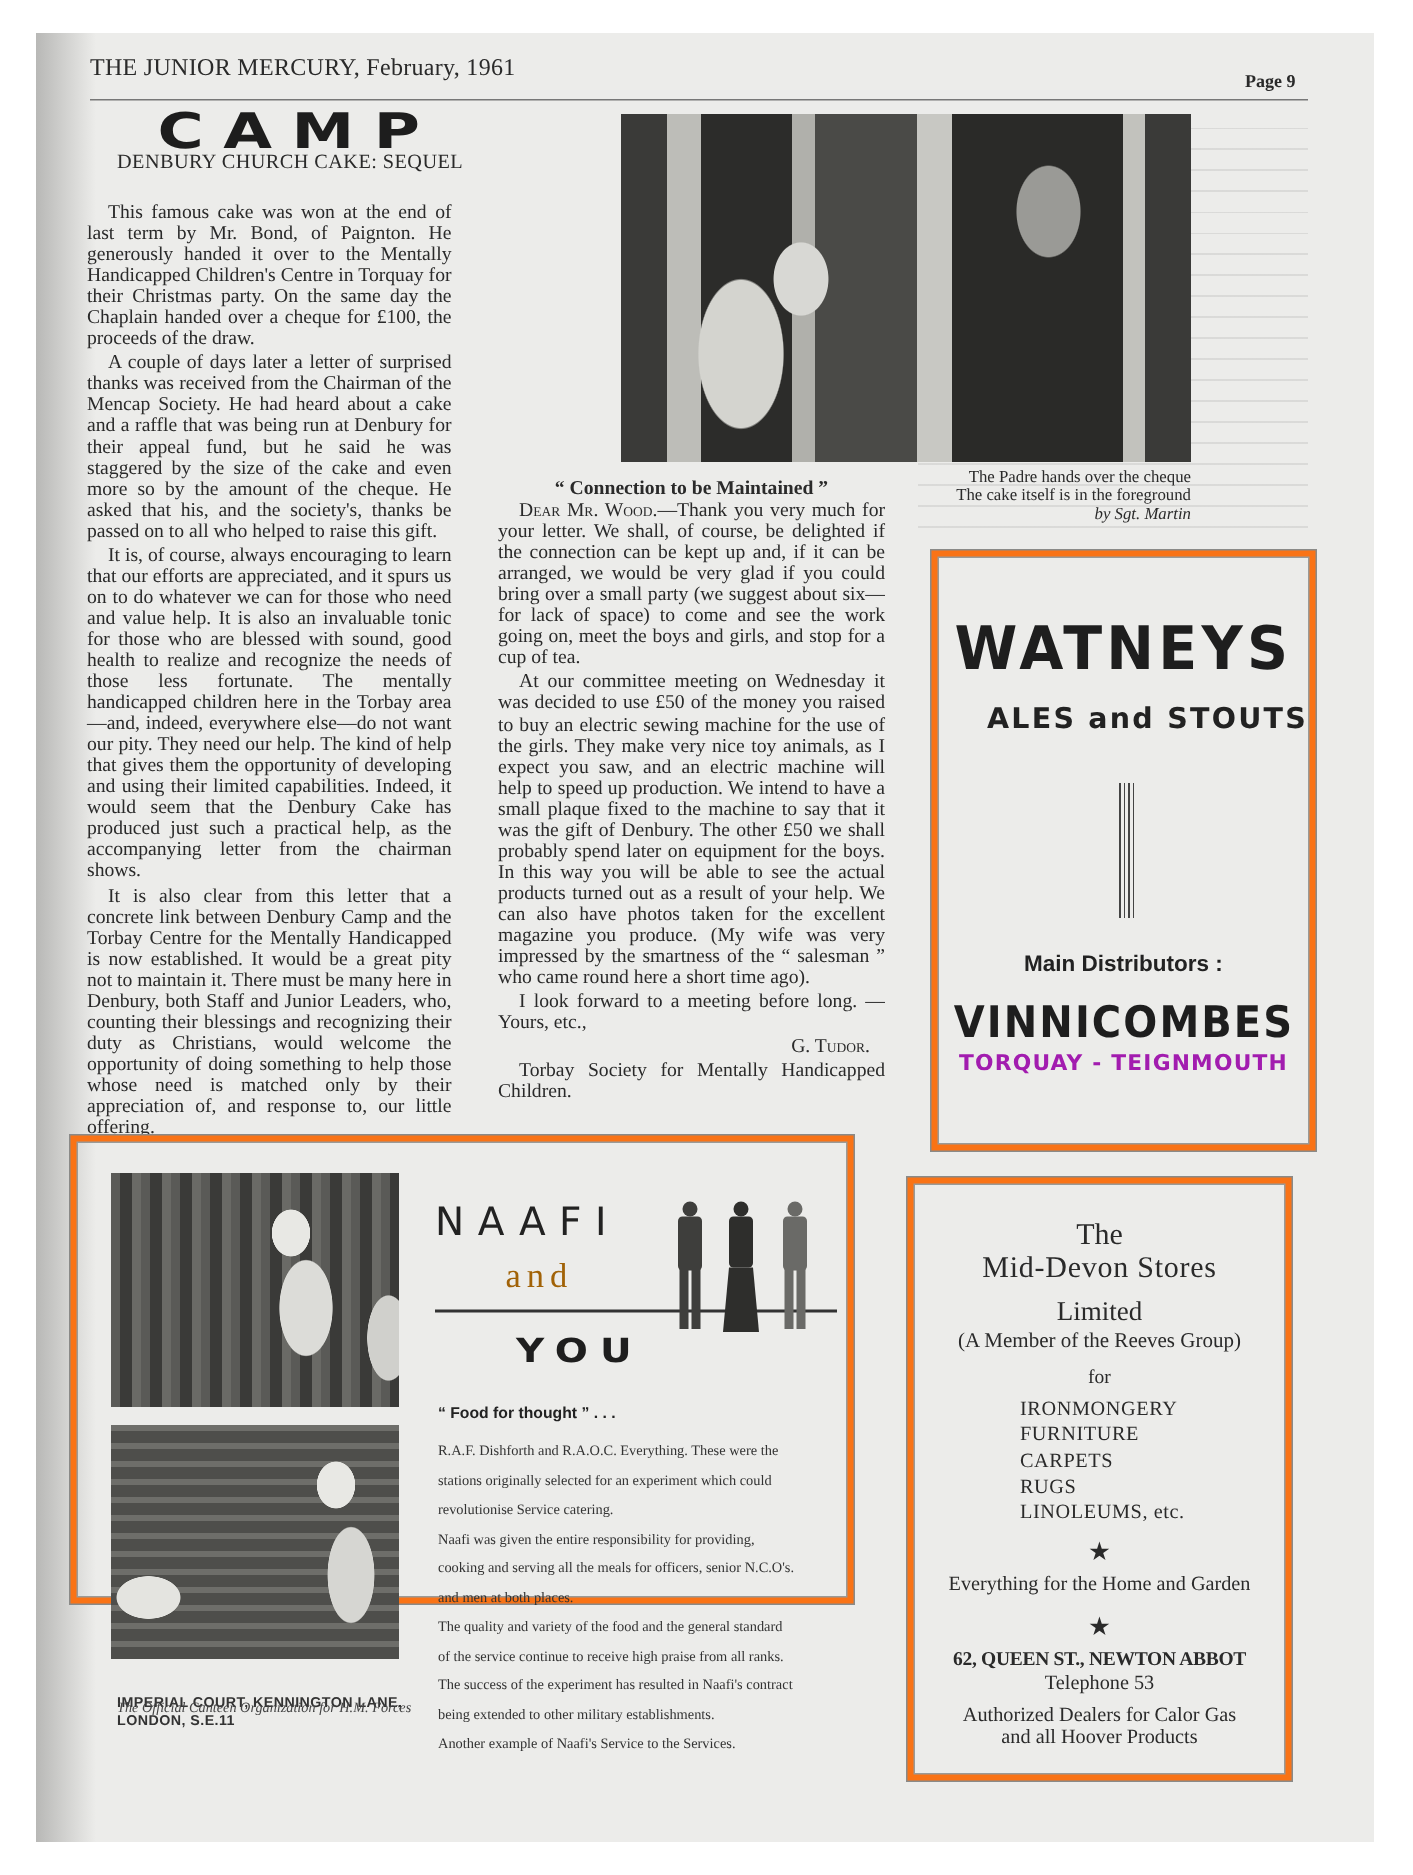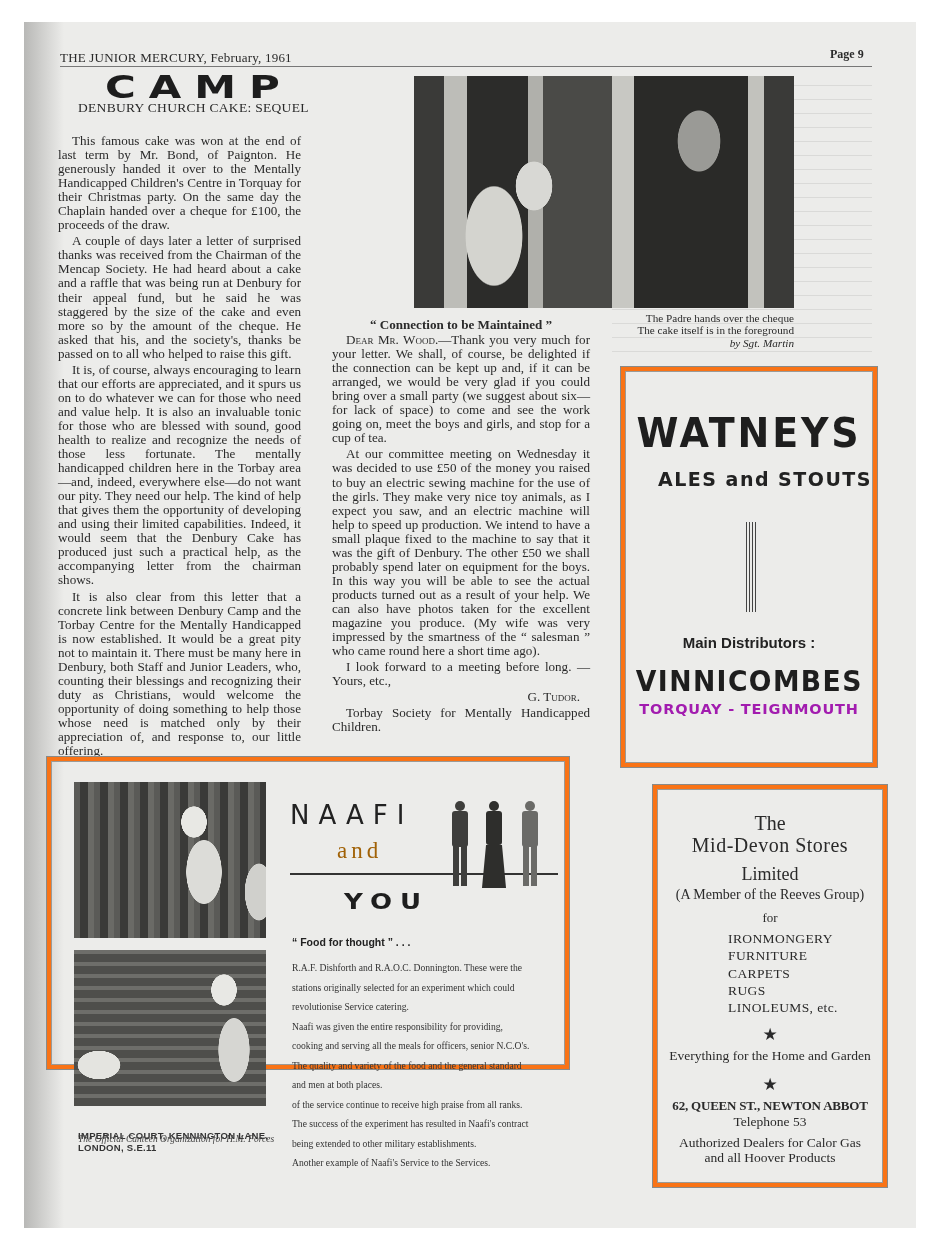--- a/index.html
+++ b/index.html
@@ -1,20 +1,20 @@
 <!DOCTYPE html>
 <html><head>
 <meta charset="utf-8">
 <style>
   html,body{margin:0;padding:0;}
   body{width:942px;height:1250px;background:#ffffff;position:relative;overflow:hidden;font-family:"Liberation Serif","DejaVu Serif",serif;color:#2a2a2a;}
   .page{position:absolute;left:24px;top:22px;width:892px;height:1206px;background:#ececea;}
   .page-shadow{position:absolute;left:24px;top:22px;width:40px;height:1206px;background:linear-gradient(90deg,#b8b8b6,#ececea);}
   .abs{position:absolute;}
-  .runhead{left:60px;top:50px;font-size:13px;letter-spacing:0.2px;text-align:center;}
+  .runhead{left:60px;top:37px;font-size:16px;letter-spacing:0.2px;text-align:center;}
   .runhead .jm{text-transform:uppercase;}
   .pageno{left:830px;top:47px;font-size:12px;font-weight:bold;}
   .rule{left:60px;top:66px;width:812px;height:1px;background:#777;}
   .camp{left:105px;top:68px;font-family:"DejaVu Sans","Liberation Sans",sans-serif;font-weight:900;font-size:42px;letter-spacing:13px;color:#1d1d1d;transform:scaleY(0.78);transform-origin:top left;}
   .subhead{left:60px;top:100px;font-weight:normal;font-size:13.5px;letter-spacing:0.3px;margin-left:18px;}
   .col{font-size:13.1px;line-height:14.05px;text-align:justify;}
   .col p{margin:0 0 2px 0;text-indent:14px;}
   .col1{left:58px;top:134px;width:243px;}
   .col2{left:332px;top:318px;width:258px;}
   .col2 .ttl{text-align:center;font-weight:bold;text-indent:0;margin-bottom:1px;}
@@ -24,21 +24,21 @@
     linear-gradient(90deg,transparent 0 40%,rgba(255,255,255,0.0) 40%),
     radial-gradient(ellipse 30px 40px at 120px 110px,#d8d8d4 0 60%,transparent 62%),
     radial-gradient(ellipse 40px 70px at 80px 160px,#d4d4cf 0 70%,transparent 72%),
     radial-gradient(ellipse 35px 50px at 285px 65px,#9a9a96 0 60%,transparent 62%),
     linear-gradient(90deg,#3a3a38 0 8%,#bdbdb8 8% 14%,#2c2c2a 14% 30%,#b0b0ab 30% 34%,#4a4a47 34% 52%,#c8c8c3 52% 58%,#2a2a28 58% 88%,#c2c2bd 88% 92%,#3a3a38 92%);}
   .caption{left:614px;top:312px;width:180px;font-size:11.2px;line-height:12.3px;text-align:right;}
   .caption i{font-style:italic;}
   .frame{position:absolute;box-sizing:border-box;border:6px solid #f97316;outline:1px solid #9a9a97;outline-offset:-6px;}
   .frame::before{content:"";position:absolute;inset:-6px;border:1px solid #8a8a88;pointer-events:none;}
   .watneys-box{left:620px;top:366px;width:258px;height:402px;}
-  .mid-box{left:652px;top:784px;width:236px;height:404px;}
+  .mid-box{left:604px;top:784px;width:258px;height:404px;}
   .naafi-box{left:46px;top:756px;width:524px;height:314px;}
   .w-title{left:0;width:100%;text-align:center;top:38px;font-family:"DejaVu Sans","Liberation Sans",sans-serif;font-weight:bold;font-size:40px;letter-spacing:3px;color:#1e1e1e;transform:scaleX(0.95);}
   .w-sub{left:0;width:100%;text-align:right;top:96px;font-family:"DejaVu Sans","Liberation Sans",sans-serif;font-weight:bold;font-size:19px;letter-spacing:1.5px;color:#222;}
   .w-bars{left:120px;top:150px;width:10px;height:90px;background:repeating-linear-gradient(90deg,#444 0 1px,transparent 1px 3px);}
   .w-dist{left:0;width:100%;text-align:center;top:262px;font-family:"Liberation Sans",sans-serif;font-weight:bold;font-size:15px;color:#222;}
   .w-vin{left:0;width:100%;text-align:center;top:292px;font-family:"DejaVu Sans","Liberation Sans",sans-serif;font-weight:bold;font-size:29px;letter-spacing:1.5px;color:#1e1e1e;transform:scaleX(0.92);}
   .w-loc{left:0;width:100%;text-align:center;top:329px;font-family:"DejaVu Sans","Liberation Sans",sans-serif;font-weight:bold;font-size:14.5px;letter-spacing:0.8px;color:#a21caf;}
   .m-c{left:0;width:100%;text-align:center;}
   .m-the{top:22px;font-size:20px;}
   .m-name{top:44px;font-size:20px;letter-spacing:0.5px;}
@@ -171,27 +171,27 @@
     </g>
     <g fill="#6a6a67">
       <circle cx="86" cy="8" r="5"></circle>
       <rect x="78" y="13" width="16" height="36" rx="3"></rect>
       <rect x="79" y="48" width="6" height="40"></rect>
       <rect x="87" y="48" width="6" height="40"></rect>
     </g>
   </svg>
   <div class="abs n-food">“ Food for thought ” . . .</div>
   <div class="abs n-body">
-    <div>R.A.F. Dishforth and R.A.O.C. Donnington. These were the</div>
+    <div>R.A.F. Dishforth and R.A.O.C. Everything. These were the</div>
     <div>stations originally selected for an experiment which could</div>
     <div>revolutionise Service catering.</div>
     <div>Naafi was given the entire responsibility for providing,</div>
     <div>cooking and serving all the meals for officers, senior N.C.O's.</div>
+    <div>and men at both places.</div>
     <div>The quality and variety of the food and the general standard</div>
-    <div>and men at both places.</div>
     <div>of the service continue to receive high praise from all ranks.</div>
     <div>The success of the experiment has resulted in Naafi's contract</div>
     <div>being extended to other military establishments.</div>
     <div>Another example of Naafi's Service to the Services.</div>
   </div>
   <div class="abs n-addr">
     <div>IMPERIAL COURT, KENNINGTON LANE,</div>
     <div>LONDON, S.E.11</div>
   </div>
   <div class="abs n-official">The Official Canteen Organization for H.M. Forces</div>

